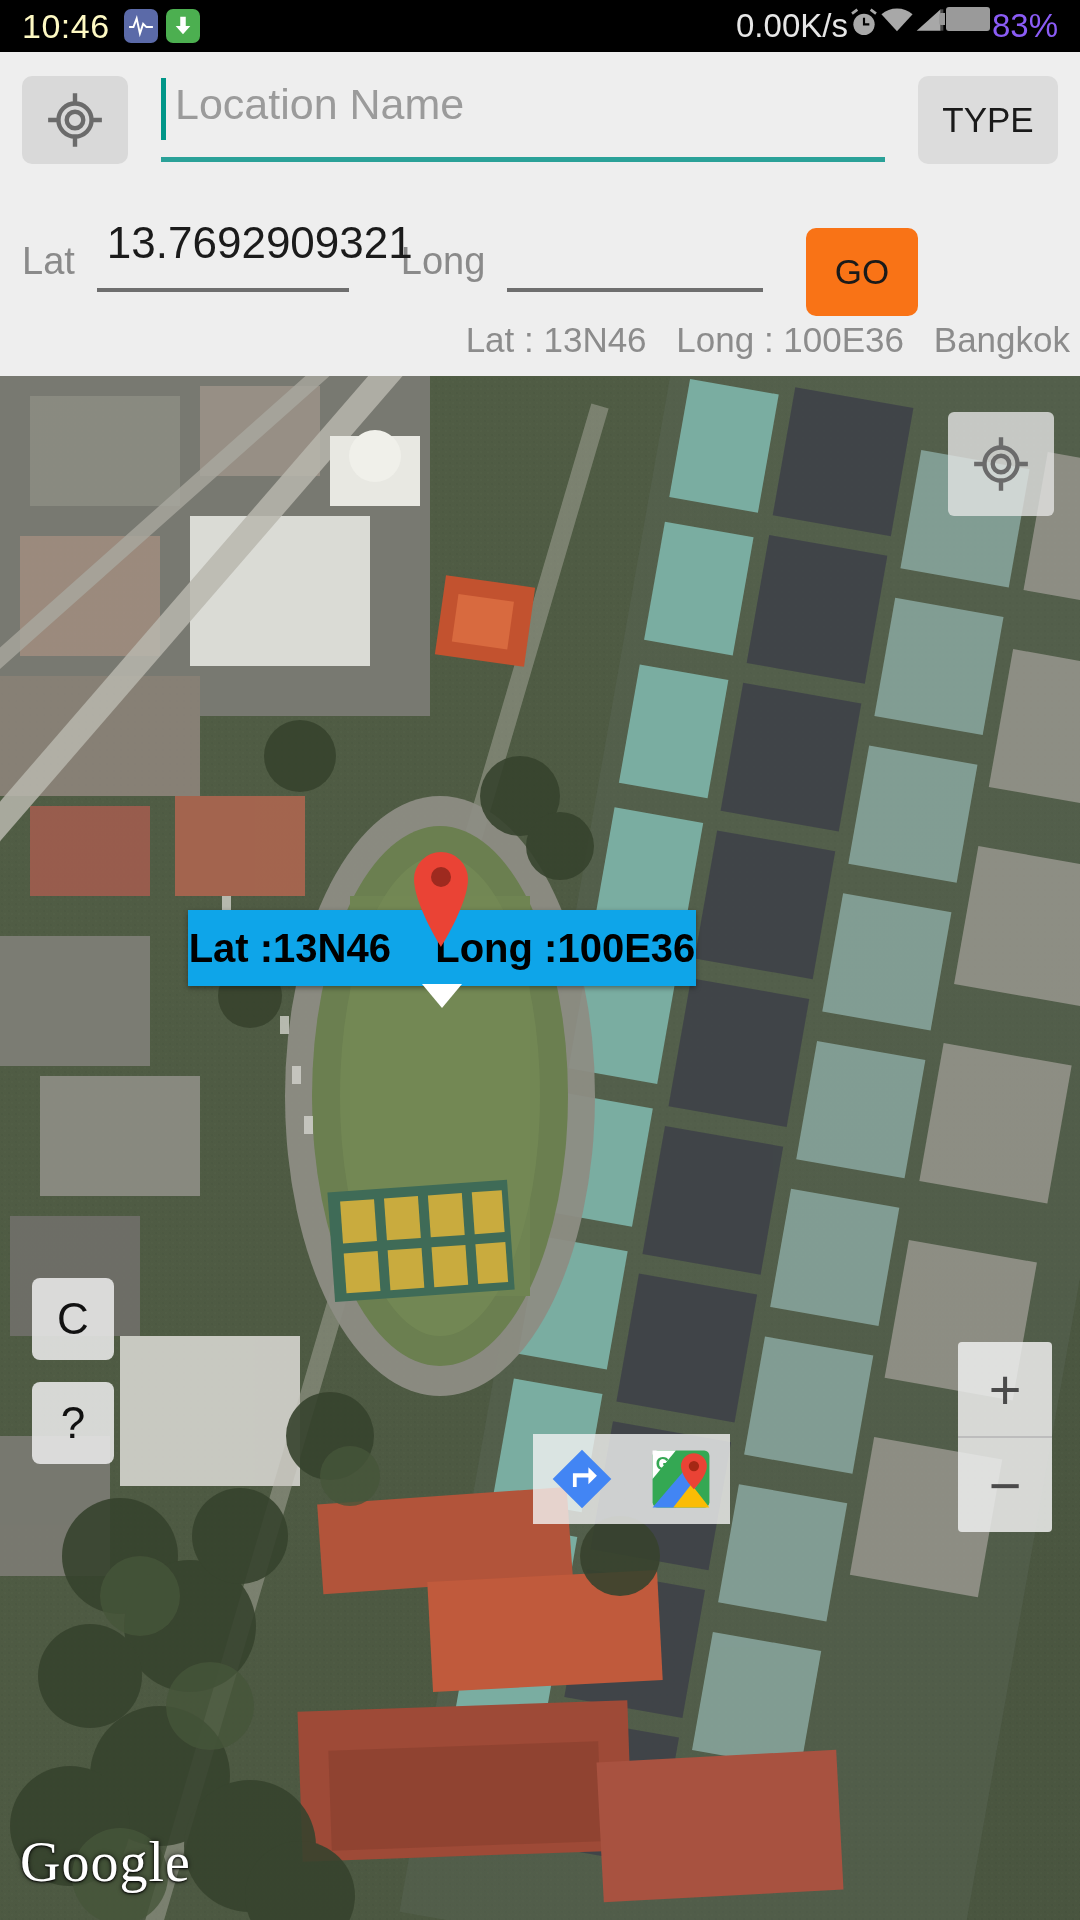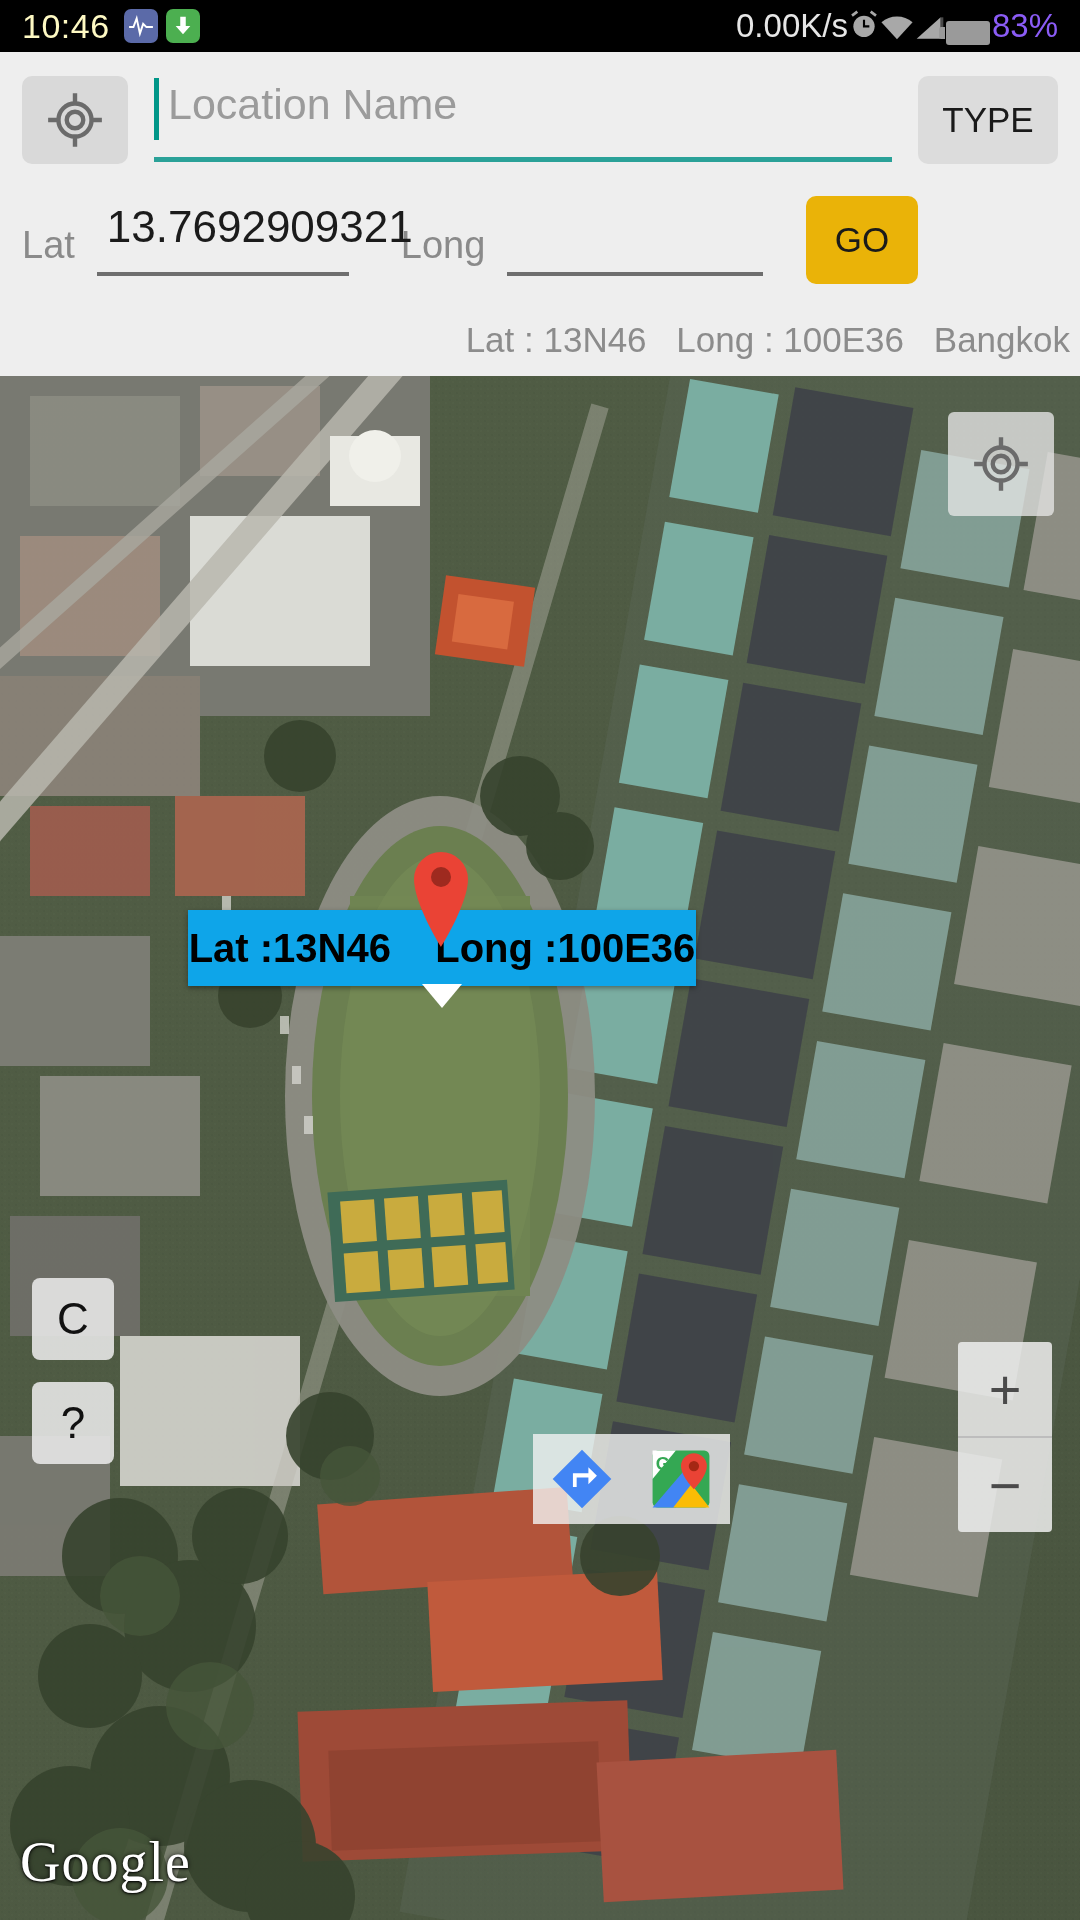--- a/index.html
+++ b/index.html
@@ -17,41 +17,41 @@
     width: 1080px; height: 52px;
     background: #000; color: #e8e8e8;
     display: flex; align-items: center;
     padding: 0 22px;
   }
   .sb-time { font-size: 34px; letter-spacing: .5px; color: #fef9c3; }
   .sb-left-icons { display: flex; align-items: center; gap: 8px; margin-left: 14px; }
   .sb-ico { width: 34px; height: 34px; border-radius: 7px; display: flex; align-items: center; justify-content: center; }
   .sb-ico.pulse { background: #5b6aa8; }
   .sb-ico.dl { background: #4caf50; }
-  .sb-right { margin-left: auto; display: flex; align-items: flex-end; }
+  .sb-right { margin-left: auto; display: flex; align-items: flex-start; }
   .sb-speed { font-size: 33px; color: #e6e6e6; }
   .sb-batt-pct { font-size: 33px; color: #8b5cf6; margin-left: 2px; }
   .sb-batt {
     width: 44px; height: 24px; border-radius: 3px;
     background: #9a9a9a; position: relative;
   }
   .sb-batt::before {
     content: ""; position: absolute; left: -7px; top: 6px;
     width: 6px; height: 12px; background: #9a9a9a; border-radius: 2px 0 0 2px;
   }
 
   
   .panel {
     position: absolute; top: 52px; left: 0;
     width: 1080px; height: 324px;
     background: #eeeeee;
   }
   .row-search {
     position: absolute; top: 20px; left: 0; width: 1080px;
-    display: flex; align-items: flex-start; padding: 0 22px;
+    display: flex; align-items: flex-start; padding: 0 22px; gap: 7px;
   }
   .gps-btn {
     width: 106px; height: 88px; background: #d9d9d9;
     border-radius: 10px; display: flex; align-items: center; justify-content: center;
     margin-top: 4px;
   }
   .search-field {
     flex: 1; margin: 0 18px 0 26px; position: relative; height: 96px;
   }
   .caret {
@@ -66,37 +66,37 @@
   }
   .tbtn {
     height: 88px; background: #dcdcdc; border-radius: 10px;
     display: flex; align-items: center; justify-content: center;
     font-size: 35px; color: #1a1a1a; margin-top: 4px;
   }
   .tbtn.search { width: 196px; margin-right: 16px; }
   .tbtn.type { width: 140px; margin-left: 8px; }
 
   .row-coords {
-    position: absolute; top: 144px; left: 0; width: 940px;
+    position: absolute; top: 160px; left: 0; width: 940px;
     display: flex; align-items: flex-start; padding: 0 22px;
   }
   .lbl { font-size: 38px; color: #8a8a8a; margin-top: 28px; }
   .coord-field { position: relative; height: 80px; }
   .coord-field .val {
     font-size: 44px; color: #1b1b1b; white-space: nowrap;
     padding: 0 10px; line-height: 62px;
   }
   .coord-field .ul { position: absolute; left: 0; bottom: 0; width: 100%; height: 4px; background: #6e6e6e; }
   .f-lat { width: 252px; margin-left: 22px; }
   .f-long { width: 256px; margin-left: 22px; }
   .sp { flex: 1; }
   .go-btn {
-    width: 112px; height: 88px; background: #eab308; border-radius: 10px;
+    width: 112px; height: 88px; background: #f97316; border-radius: 10px;
     display: flex; align-items: center; justify-content: center;
-    font-size: 35px; color: #1a1a1a; margin-top: 0;
+    font-size: 35px; color: #1a1a1a; margin-top: 16px;
   }
   .info-line {
     position: absolute; top: 268px; left: 0; width: 1080px;
     text-align: right; font-size: 35px; color: #8c8c8c;
   }
   .info-line span { margin: 0 10px; }
 
   
   .map {
     position: absolute; top: 376px; left: 0;

